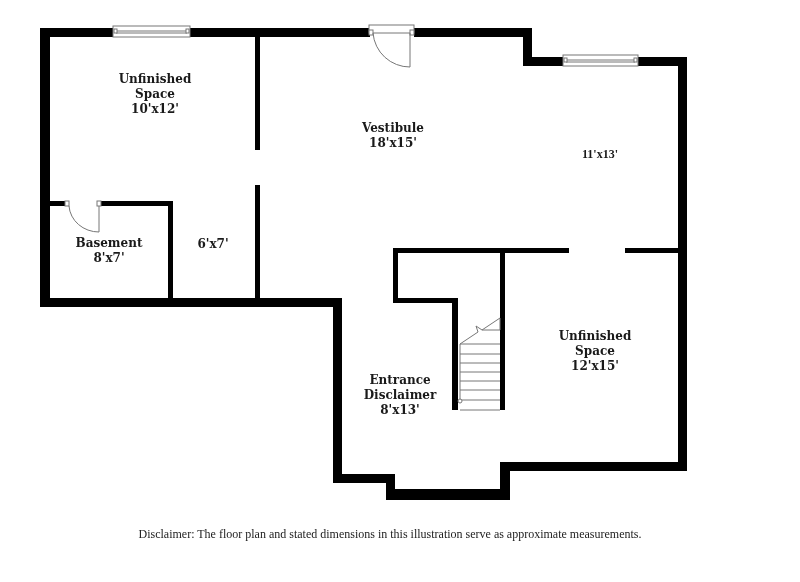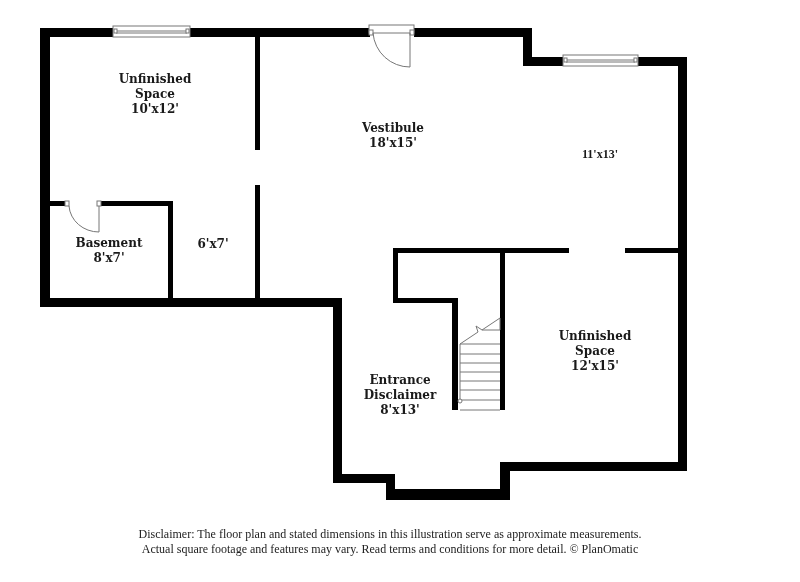--- a/index.html
+++ b/index.html
@@ -151,14 +151,13 @@
 </div>
 
 <div class="room-label" style="left:595px; top:329px;">
   <span>Unfinished</span>
   <span>Space</span>
   <span>12'x15'</span>
 </div>
 
 <div class="disclaimer">
   <span>Disclaimer: The floor plan and stated dimensions in this illustration serve as approximate measurements.</span>
-  <span>Actual square footage and features may vary. Read terms and conditions for more detail. © PlanOmatic</span>
 </div>
 
 </body></html>

